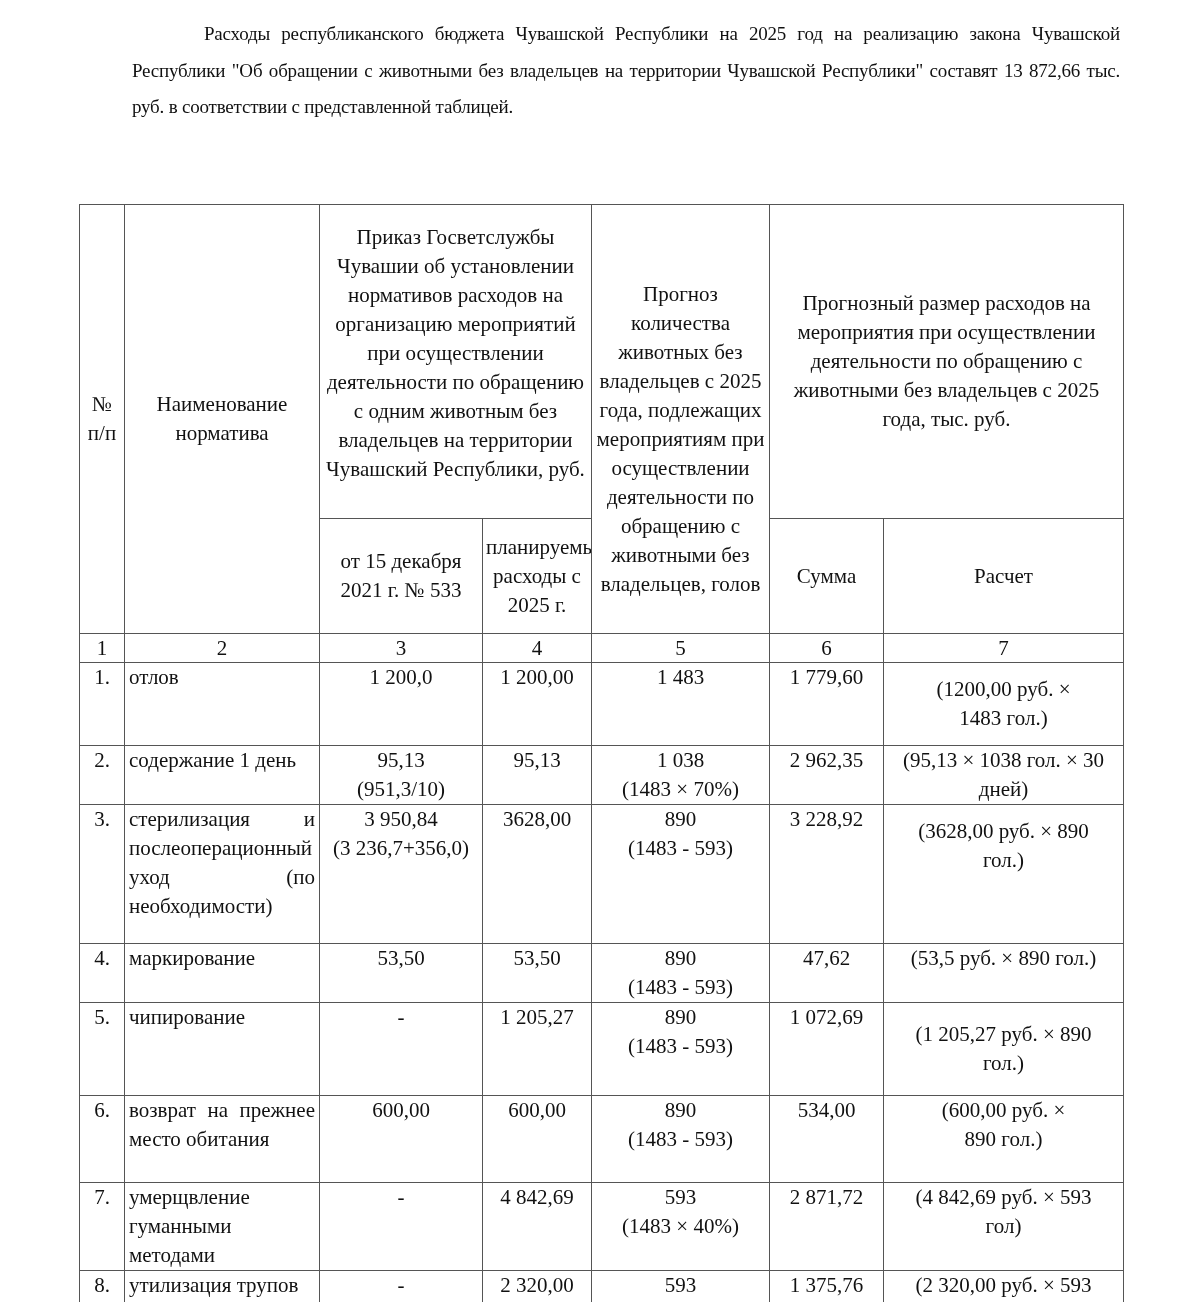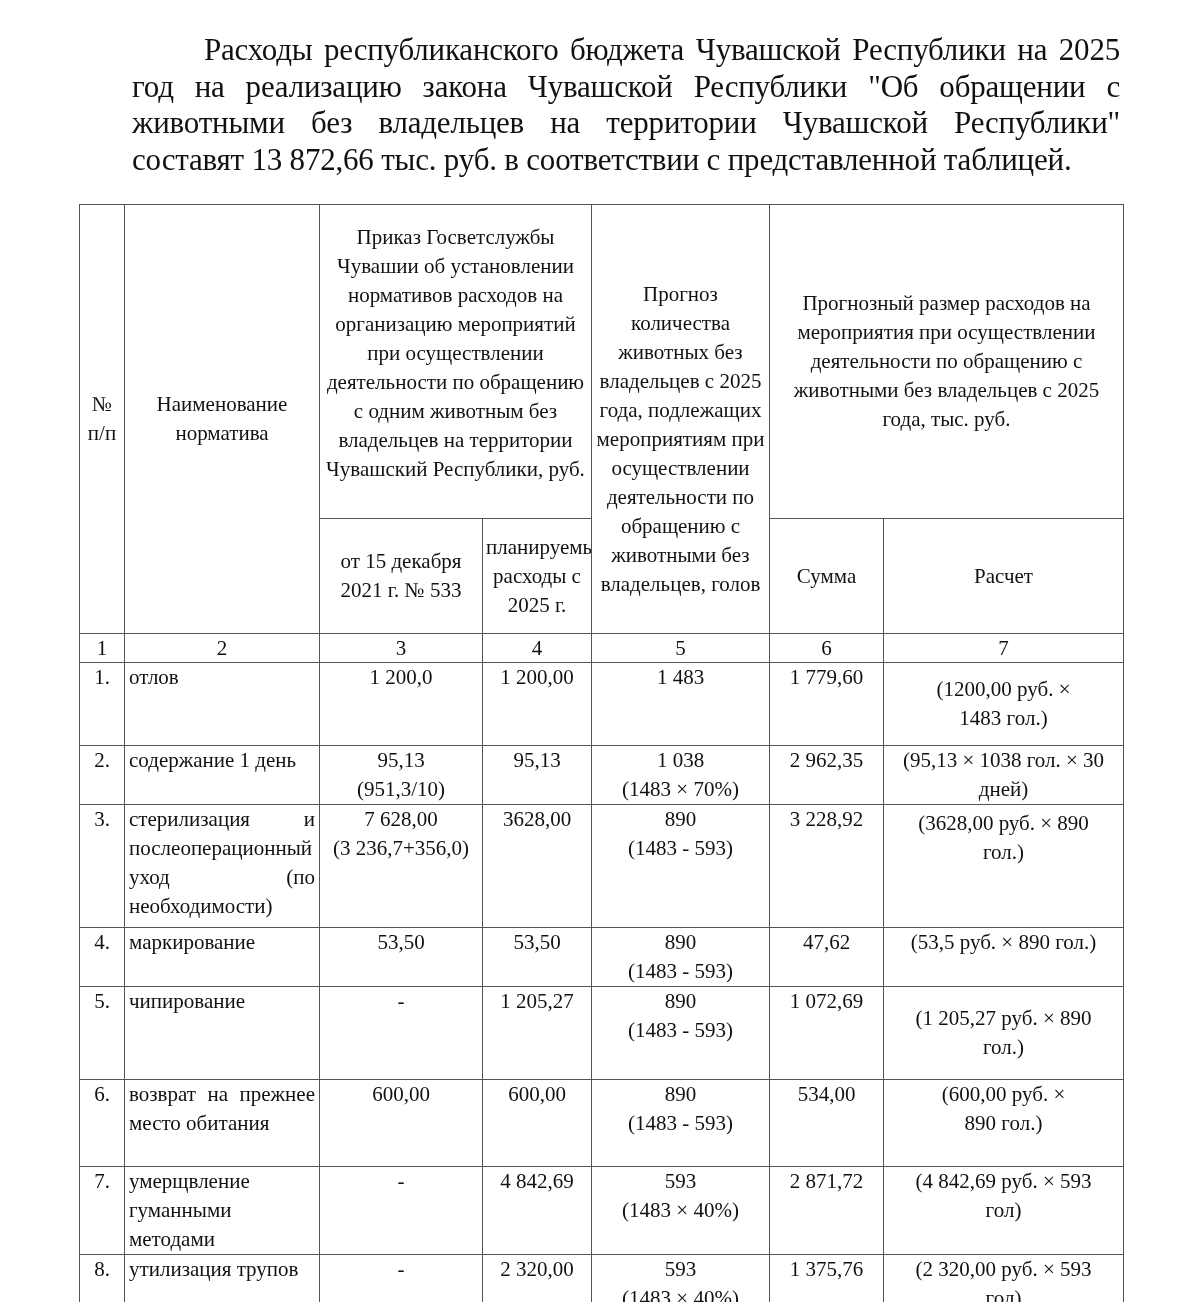--- a/index.html
+++ b/index.html
@@ -2,22 +2,22 @@
 <html><head>
 <meta charset="utf-8">
 <style>
   html, body { margin: 0; padding: 0; background: #ffffff; }
   body {
     width: 1200px; height: 1302px; position: relative; overflow: hidden;
     font-family: "Liberation Serif", "DejaVu Serif", serif;
     color: #111111;
   }
   .intro {
-    position: absolute; left: 132px; top: 32px; width: 988px;
-    font-size: 31px; line-height: 36.5px;
+    position: absolute; left: 132px; top: 16px; width: 988px;
+    font-size: 19px; line-height: 36.5px;
     text-align: justify; text-align-last: left;
     letter-spacing: -0.2px;
   }
   .intro .indent { display: inline-block; width: 72px; }
   table {
     position: absolute; left: 79px; top: 204px;
     border-collapse: collapse; table-layout: fixed;
     width: 1044px;
     font-size: 21px; line-height: 29px;
   }
@@ -115,30 +115,30 @@
           <span class="line">(1483 × 70%)</span>
         </td>
       <td>2 962,35</td>
       <td style="padding:0 8px;">(95,13 × 1038 гол. × 30 дней)</td>
     </tr>
 
     <tr class="r3">
       <td>3.</td>
       <td class="name">стерилизация и послеоперационный уход (по необходимости)</td>
       <td>
-          <span class="line">7 628,00</span>
+          <span class="line">3 950,84</span>
           <span class="line">(3 236,7+356,0)</span>
         </td>
       <td>3628,00</td>
       <td>
           <span class="line">890</span>
           <span class="line">(1483 - 593)</span>
         </td>
       <td>3 228,92</td>
-      <td style="padding:4px 30px;">(3628,00 руб. × 890 гол.)</td>
+      <td style="padding:12px 30px;">(3628,00 руб. × 890 гол.)</td>
     </tr>
 
     <tr class="r4">
       <td>4.</td>
       <td class="name">маркирование</td>
       <td>
           <span class="line">53,50</span>
           <span class="line"></span>
         </td>
       <td>53,50</td>

